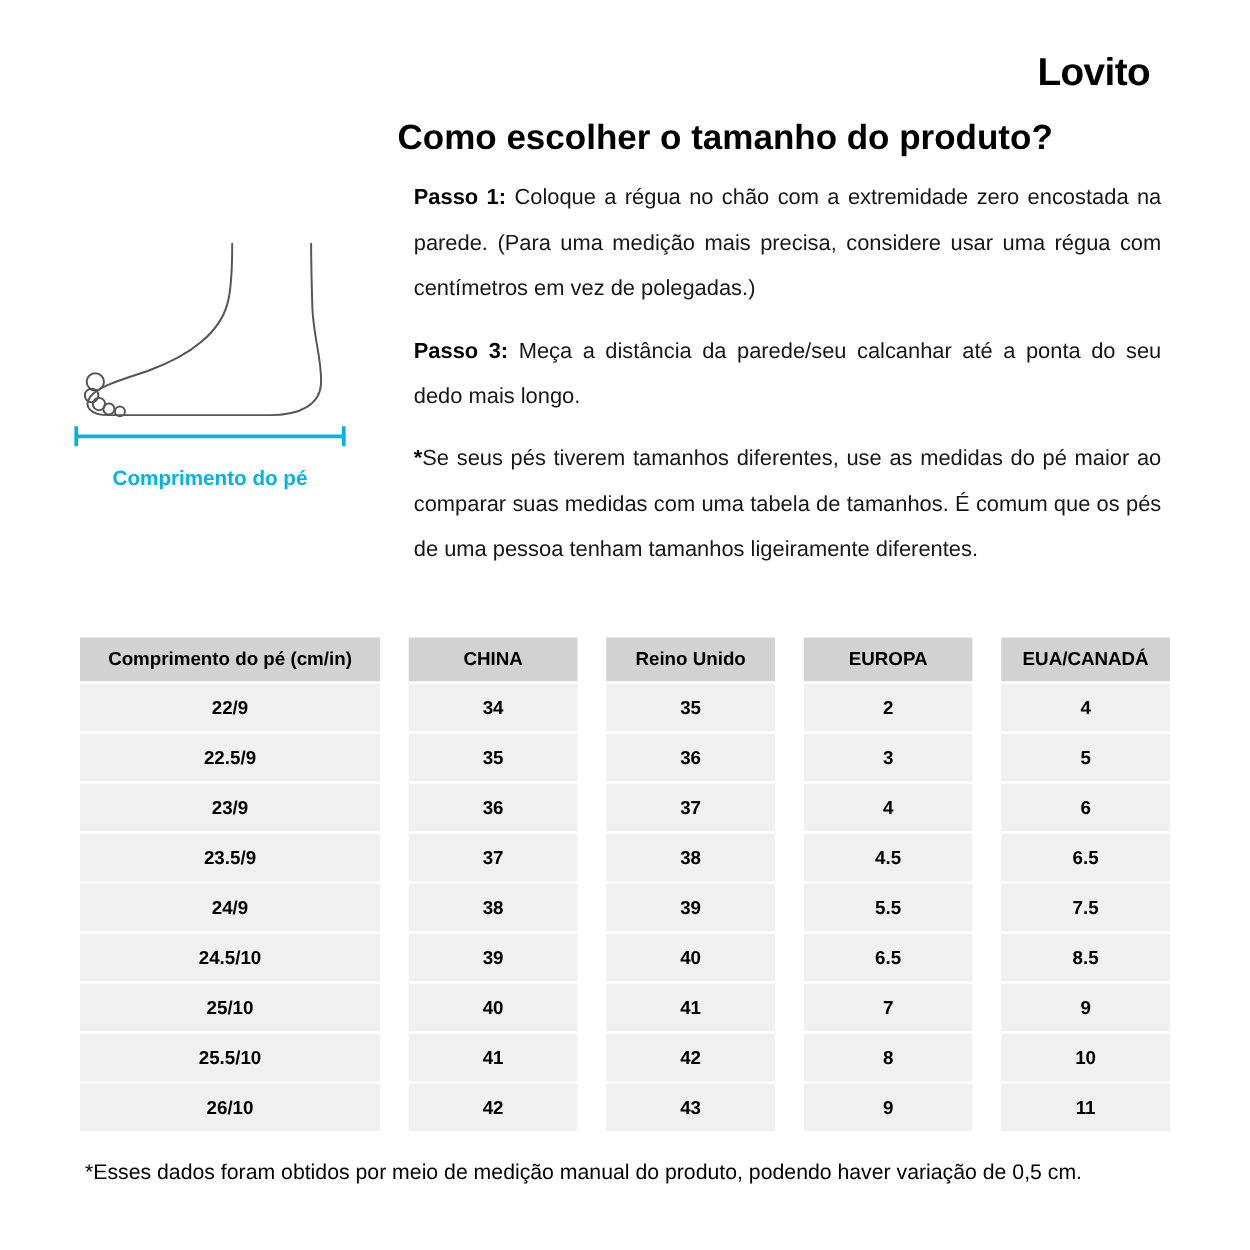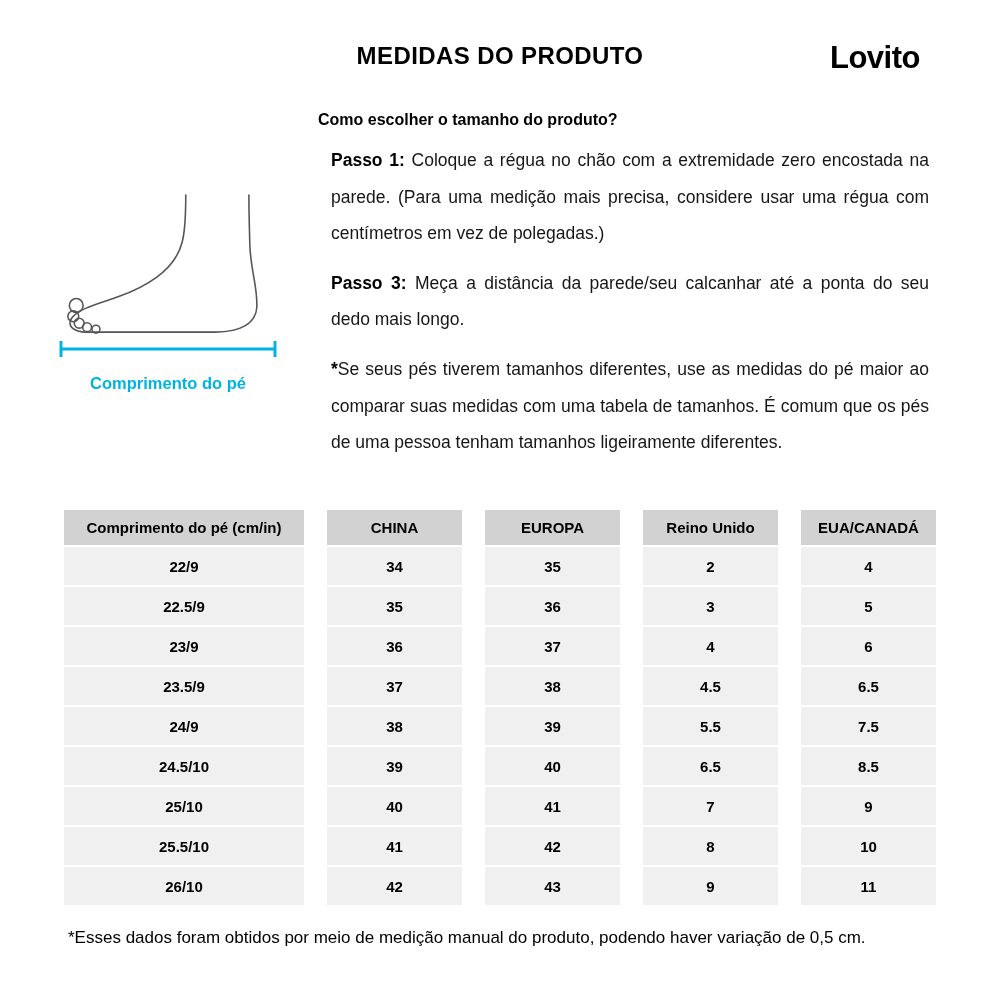--- a/index.html
+++ b/index.html
@@ -17,40 +17,39 @@
     letter-spacing:-.5px;color:#000;
   }
   
   .diagram{position:absolute;left:56px;top:192px;width:224px;text-align:center;color:var(--accent,#00b3e3);}
   .diagram svg{display:block;margin:0 auto;}
   .foot-svg{stroke:#555;}
   .dim-svg{margin-top:5px;}
   .dim-label{font-size:16.5px;font-weight:700;margin-top:16px;color:var(--accent,#00b3e3);}
   
   .instructions{position:absolute;left:318px;top:94px;width:624px;}
-  .instructions h2{font-size:16px;font-weight:700;margin:17px 0 10px 0;color:#000;}
+  .instructions h2{font-size:28px;font-weight:700;margin:0 0 10px 0;color:#000;}
   .step{margin:13px;font-size:17.5px;line-height:36.6px;text-align:justify;color:#161616;}
   .step-label{font-weight:700;color:#000;}
   
   .size-table{position:absolute;left:64px;top:510px;width:872px;}
   .thead,.trow{display:grid;grid-template-columns:240px 1fr 1fr 1fr 1fr;column-gap:23px;margin-bottom:2px;}
   .cell{
     background:var(--row-bg,#f0f0f0);display:flex;align-items:center;justify-content:center;
     font-size:15px;font-weight:700;height:38px;color:#000;
   }
   .thead .cell{background:var(--head-bg,#d2d2d2);height:35px;}
   
   .footnote{position:absolute;left:68px;top:928px;font-size:17px;font-weight:400;color:#000;}
 </style>
 </head>
 <body>
 
 <div class="canvas">
 
-  <h1 class="page-title">MEDIDAS DO PRODUTO</h1>
   <div class="brand">Lovito</div>
 
   <div class="diagram">
     <svg class="foot-svg" width="220" height="148" viewBox="0 0 220 150" fill="none" stroke="#555" stroke-width="1.6" stroke-linecap="round">
       <path d="M128,3 C128,30 127,42 124,52 C118,74 96,93 60,106 C40,113 20,118 13,127 C7,135 13,142 28,142 L158,142 C184,142 199,133 200,117 C201,97 194,80 193,55 C192.5,38 192,20 192,3"></path>
       <circle cx="17" cy="115" r="7"></circle>
       <circle cx="14" cy="126" r="5.5"></circle>
       <circle cx="20" cy="133" r="5"></circle>
       <circle cx="28" cy="137" r="4.5"></circle>
       <circle cx="37" cy="139" r="4"></circle>
@@ -69,22 +68,22 @@
         <p class="step"><span class="step-label">Passo 1:</span><span> Coloque a régua no chão com a extremidade zero encostada na parede. (Para uma medição mais precisa, considere usar uma régua com centímetros em vez de polegadas.)</span></p>
         <p class="step"><span class="step-label">Passo 3:</span><span> Meça a distância da parede/seu calcanhar até a ponta do seu dedo mais longo.</span></p>
         <p class="step"><span class="step-label">*</span><span>Se seus pés tiverem tamanhos diferentes, use as medidas do pé maior ao comparar suas medidas com uma tabela de tamanhos. É comum que os pés de uma pessoa tenham tamanhos ligeiramente diferentes.</span></p>
       </div>
   </section>
 
   <div class="size-table">
     <div class="thead" id="table-header">
         <div class="cell">Comprimento do pé (cm/in)</div>
         <div class="cell">CHINA</div>
+        <div class="cell">Reino Unido</div>
         <div class="cell">EUROPA</div>
-        <div class="cell">Reino Unido</div>
         <div class="cell">EUA/CANADÁ</div>
       </div>
     <div id="table-body">
         <div class="trow">
           <div class="cell">22/9</div>
           <div class="cell">34</div>
           <div class="cell">35</div>
           <div class="cell">2</div>
           <div class="cell">4</div>
         </div>

